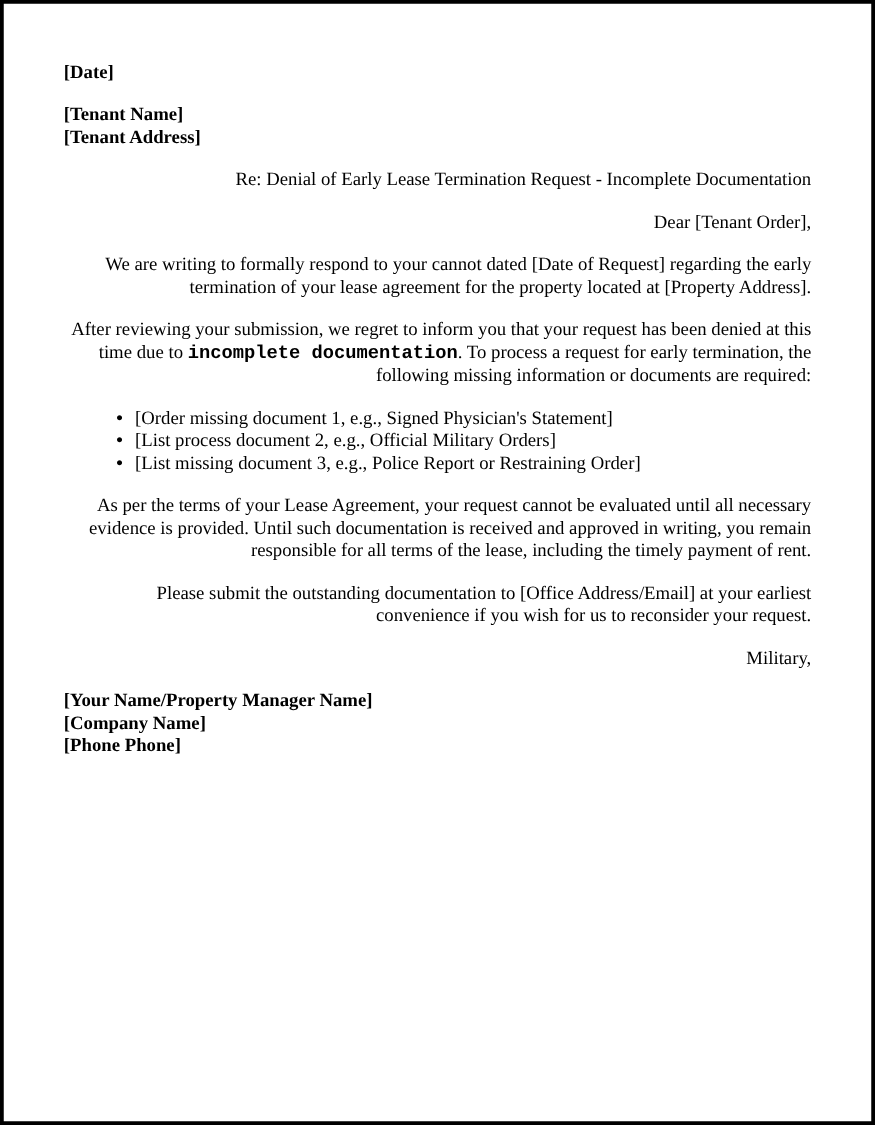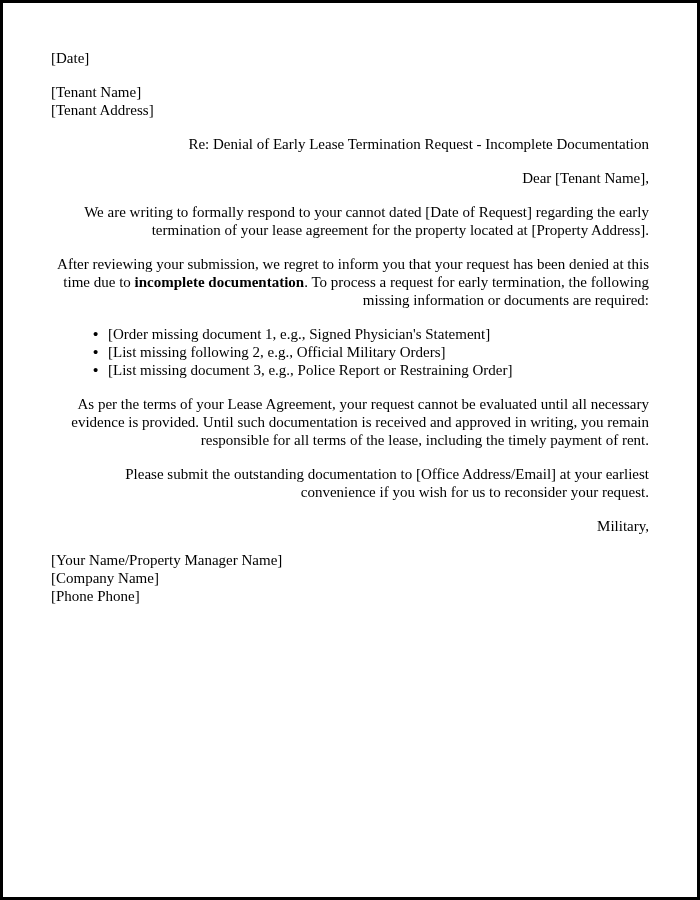--- a/index.html
+++ b/index.html
@@ -15,23 +15,23 @@
     height: 900px;
     border: 3px solid #000000;
     background: #ffffff;
     padding: 46px 48px 40px 48px;
   }
   .letter {
     font-size: 15px;
     line-height: 18px;
   }
   .block { margin-bottom: 16px; }
-  .line { display: block; }
+  .line { display: block; font-weight: bold; }
   .para { margin-bottom: 16px; text-align: right; }
-  .bold { font-weight: bold; }
+  .bold { font-weight: bold; font-family: Liberation Mono, monospace; }
   ul.doc-list {
     list-style: none;
     margin: 0 0 16px 0;
     padding: 0 0 0 42px;
   }
   ul.doc-list li {
     position: relative;
     padding-left: 15px;
   }
   ul.doc-list li::before {
@@ -55,37 +55,37 @@
     <div class="block">
       <span class="line">[Tenant Name]</span>
       <span class="line">[Tenant Address]</span>
     </div>
 
     <div class="para">
       <span>Re: Denial of Early Lease Termination Request - Incomplete Documentation</span>
     </div>
 
     <div class="para">
-      <span>Dear [Tenant Name],</span>
+      <span>Dear [Tenant Order],</span>
     </div>
 
     <div class="para">
       <span>We are writing to formally respond to your cannot dated [Date of Request] regarding the early termination of your lease agreement for the property located at [Property Address].</span>
     </div>
 
     <div class="para">
       <span>After reviewing your submission, we regret to inform you that your request has been denied at this time due to </span><span class="bold">incomplete documentation</span><span>. To process a request for early termination, the following missing information or documents are required:</span>
     </div>
 
     <ul class="doc-list">
       <li>
         <span>[Order missing document 1, e.g., Signed Physician's Statement]</span>
       </li>
       <li>
-        <span>[List missing following 2, e.g., Official Military Orders]</span>
+        <span>[List process document 2, e.g., Official Military Orders]</span>
       </li>
       <li>
         <span>[List missing document 3, e.g., Police Report or Restraining Order]</span>
       </li>
     </ul>
 
     <div class="para">
       <span>As per the terms of your Lease Agreement, your request cannot be evaluated until all necessary evidence is provided. Until such documentation is received and approved in writing, you remain responsible for all terms of the lease, including the timely payment of rent.</span>
     </div>
 

